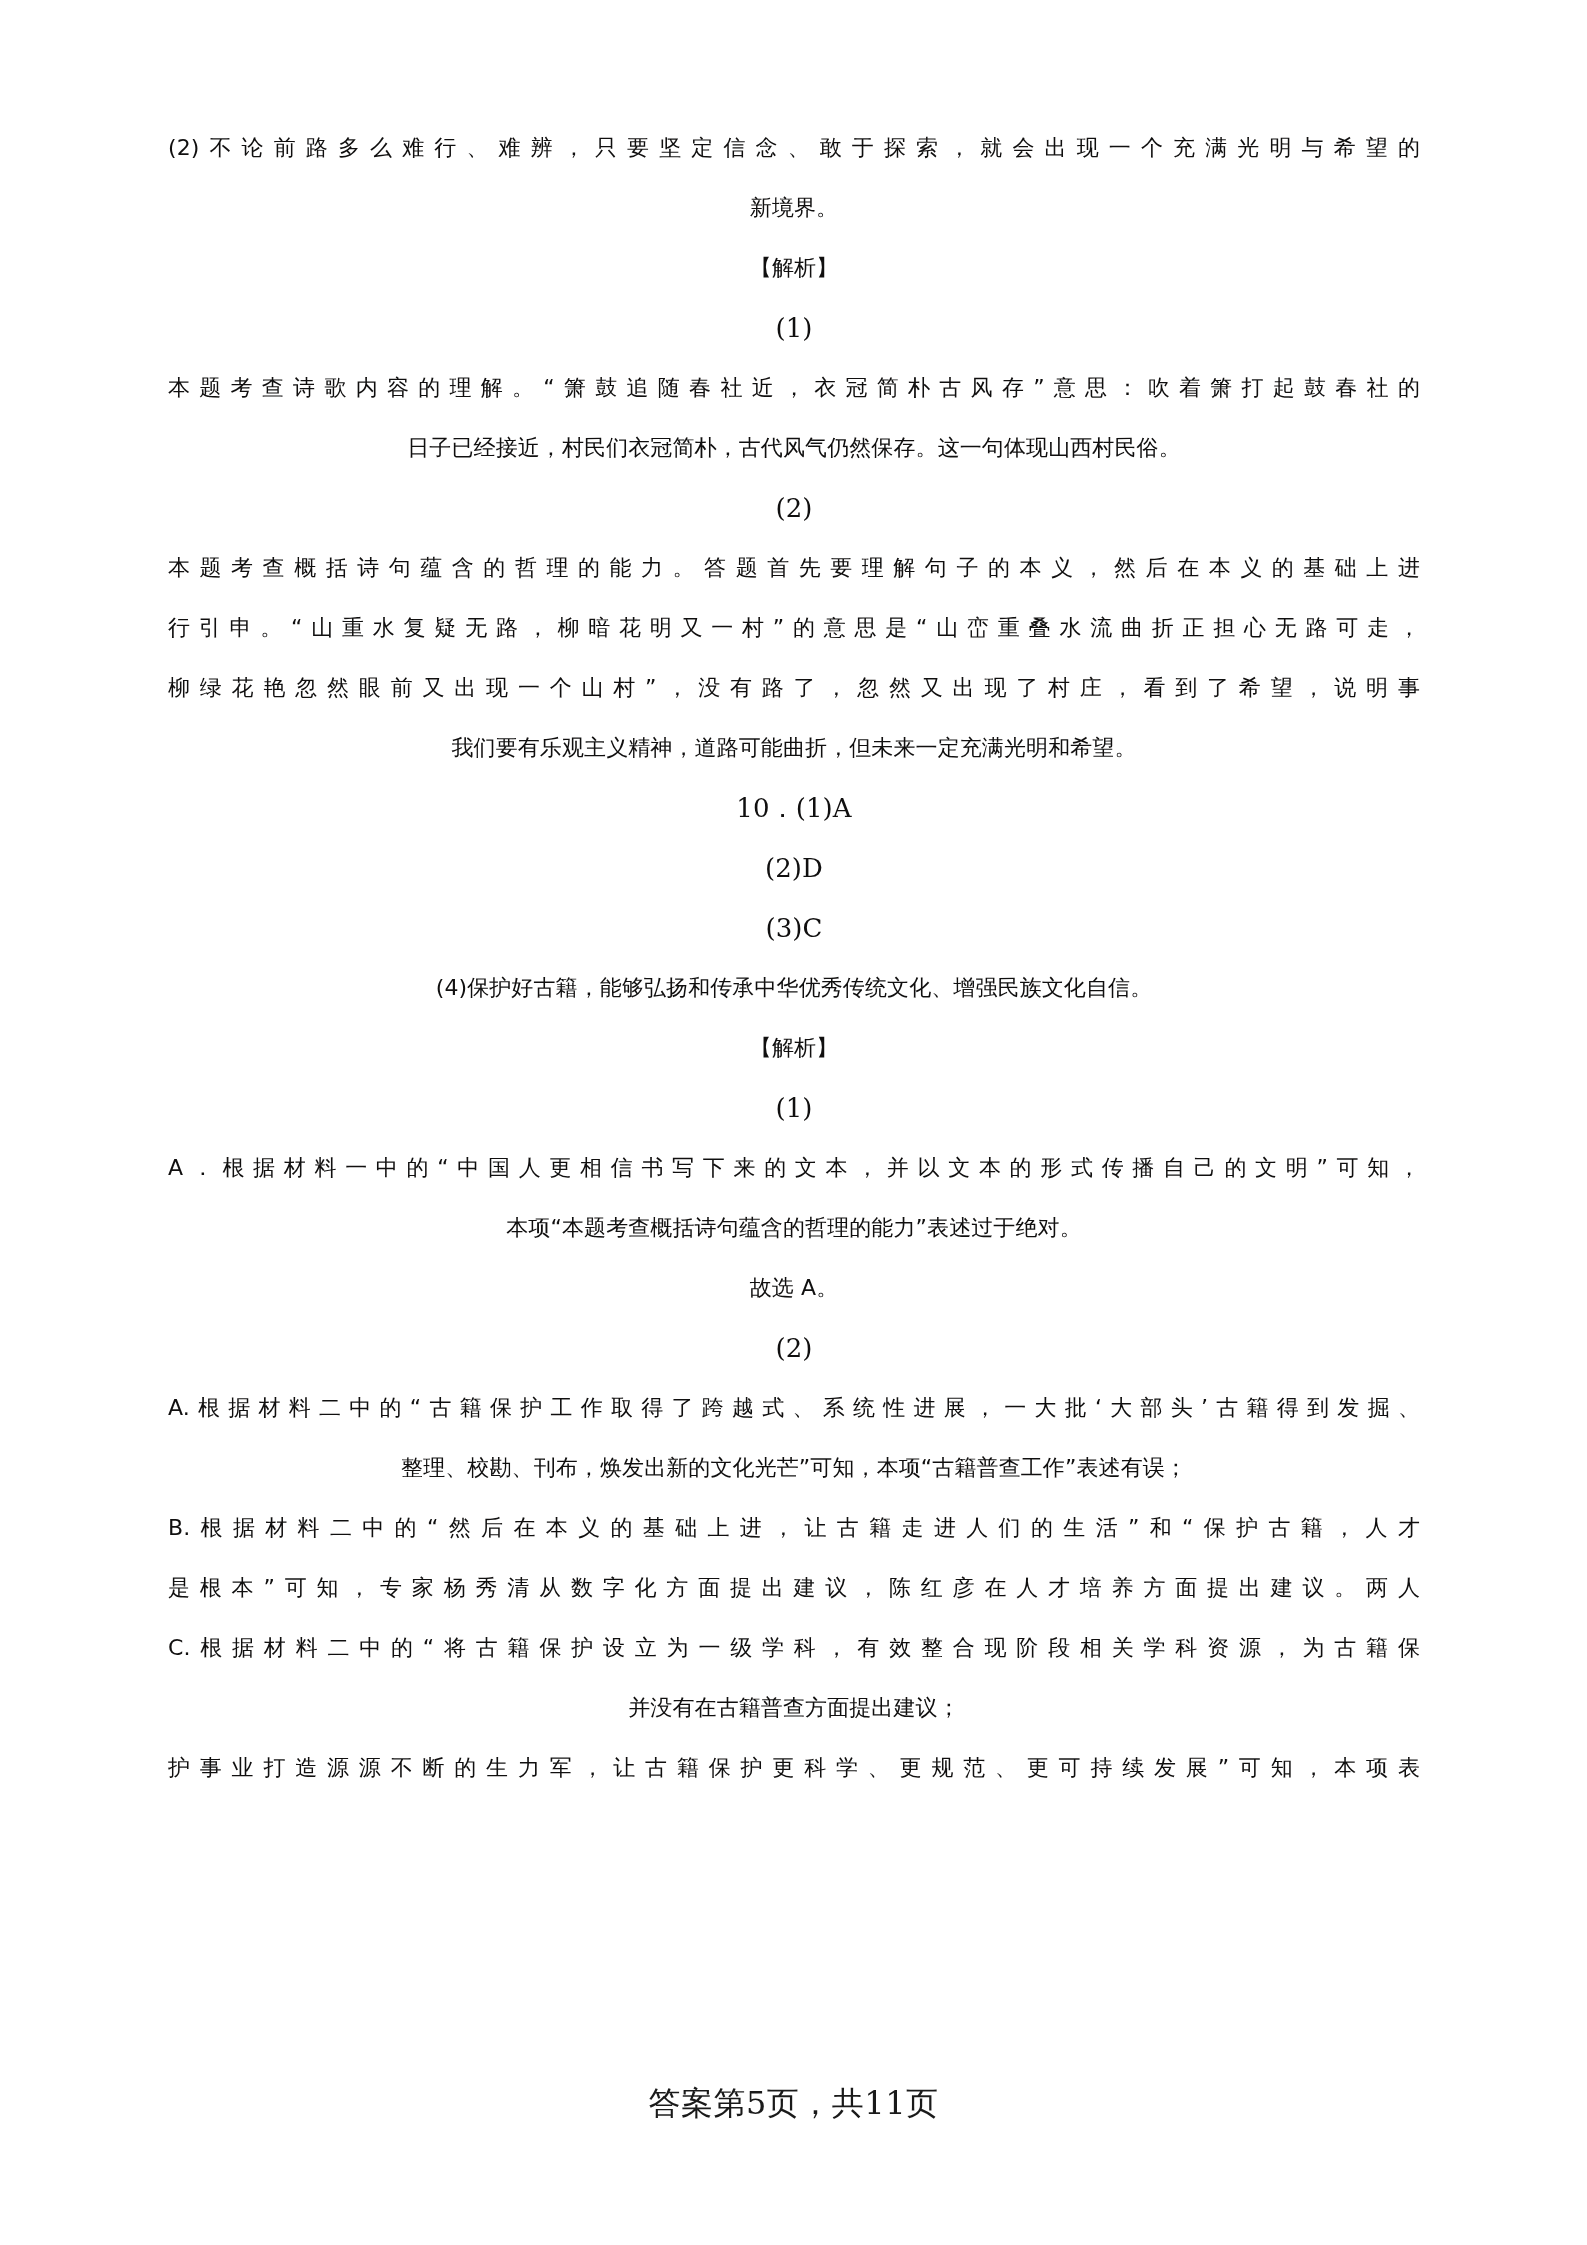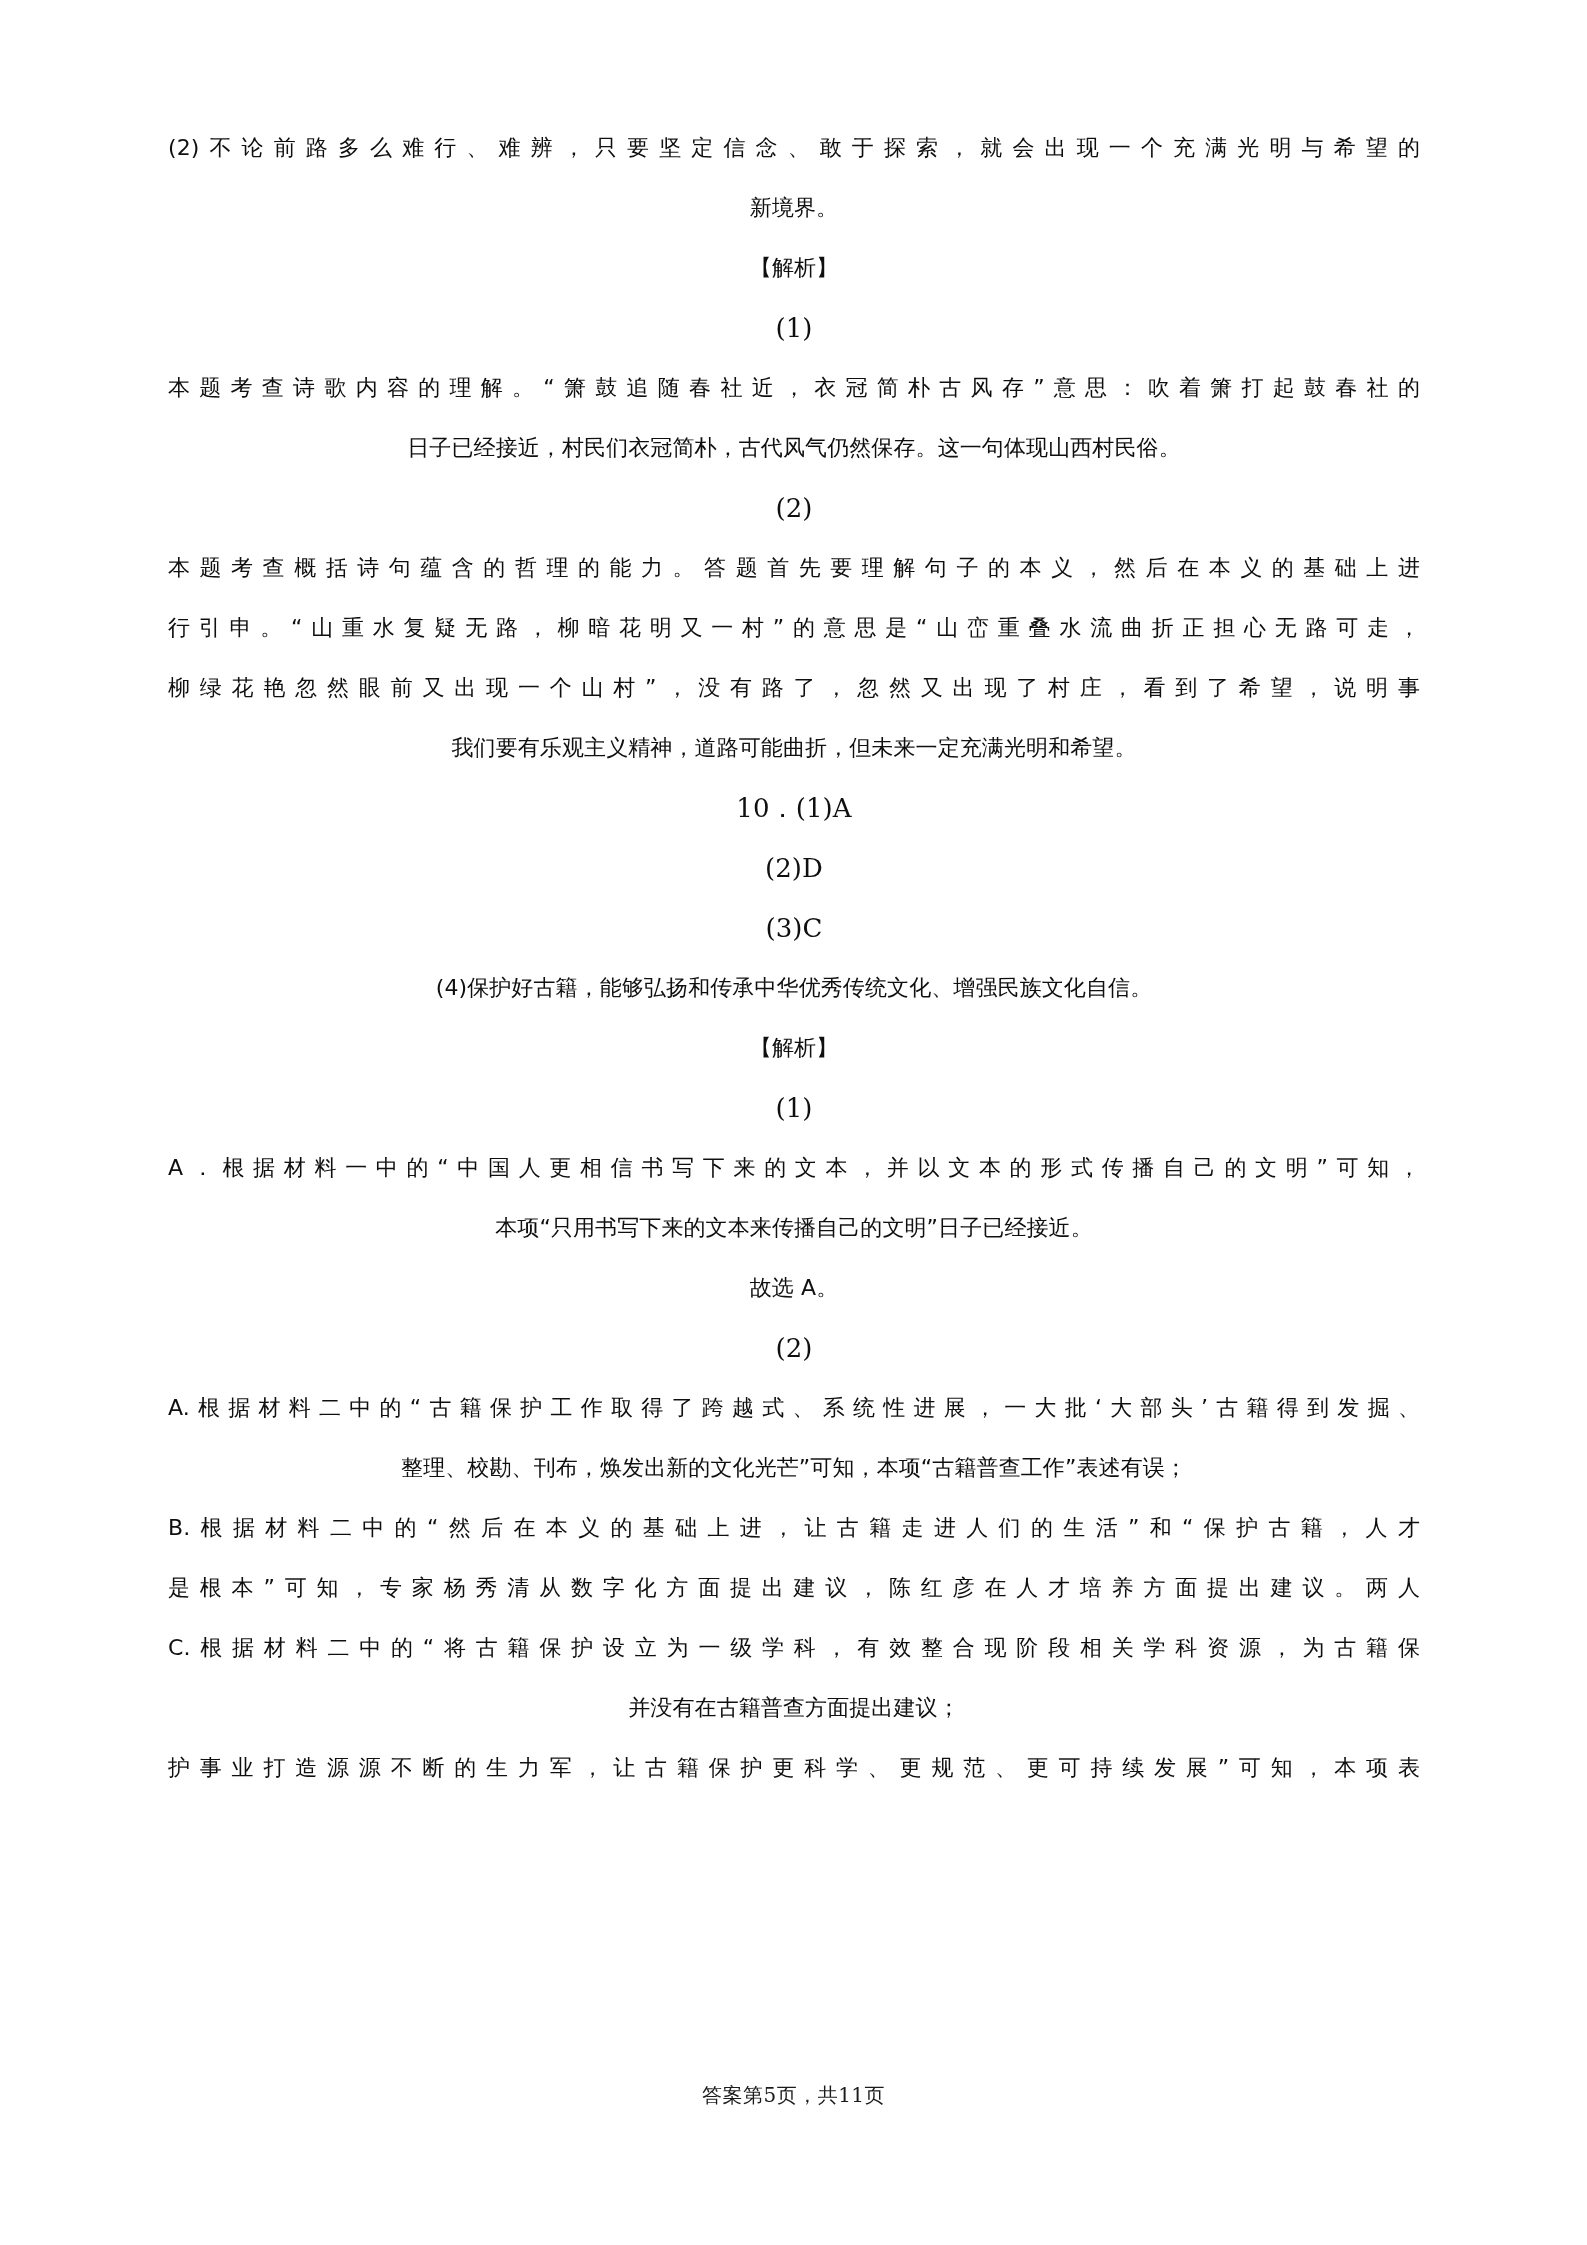--- a/index.html
+++ b/index.html
@@ -49,21 +49,21 @@
     font-family: "DejaVu Serif", "Liberation Serif", serif;
     font-size: 26px;
   }
   .footer {
     position: absolute;
     left: 0;
     top: 2082px;
     width: 1587px;
     text-align: center;
     font-family: "DejaVu Serif", "Liberation Serif", serif;
-    font-size: 20px;
+    font-size: 32px;
     color: #1a1a1a;
     letter-spacing: 0.5px;
   }
 </style>
 </head>
 <body>
 
 <div class="page">
 
   <div class="content">
@@ -85,21 +85,21 @@
 
     <div class="line serifnum">10．(1)A</div>
     <div class="line serifnum">(2)D</div>
     <div class="line serifnum">(3)C</div>
     <div class="line cjk">(4)保护好古籍，能够弘扬和传承中华优秀传统文化、增强民族文化自信。</div>
 
     <div class="line cjk">【解析】</div>
 
     <div class="line serifnum">(1)</div>
     <div class="line cjk just">A．根据材料一中的“中国人更相信书写下来的文本，并以文本的形式传播自己的文明”可知，</div>
-    <div class="line cjk">本项“只用书写下来的文本来传播自己的文明”日子已经接近。</div>
+    <div class="line cjk">本项“本题考查概括诗句蕴含的哲理的能力”表述过于绝对。</div>
     <div class="line cjk">故选 A。</div>
 
     <div class="line serifnum">(2)</div>
     <div class="line cjk just">A.根据材料二中的“古籍保护工作取得了跨越式、系统性进展，一大批‘大部头’古籍得到发掘、</div>
     <div class="line cjk">整理、校勘、刊布，焕发出新的文化光芒”可知，本项“古籍普查工作”表述有误；</div>
     <div class="line cjk just">B.根据材料二中的“然后在本义的基础上进，让古籍走进人们的生活”和“保护古籍，人才</div>
     <div class="line cjk just">是根本”可知，专家杨秀清从数字化方面提出建议，陈红彦在人才培养方面提出建议。两人</div>
     <div class="line cjk just">C.根据材料二中的“将古籍保护设立为一级学科，有效整合现阶段相关学科资源，为古籍保</div>
     <div class="line cjk">并没有在古籍普查方面提出建议；</div>
     <div class="line cjk just">护事业打造源源不断的生力军，让古籍保护更科学、更规范、更可持续发展”可知，本项表</div>

